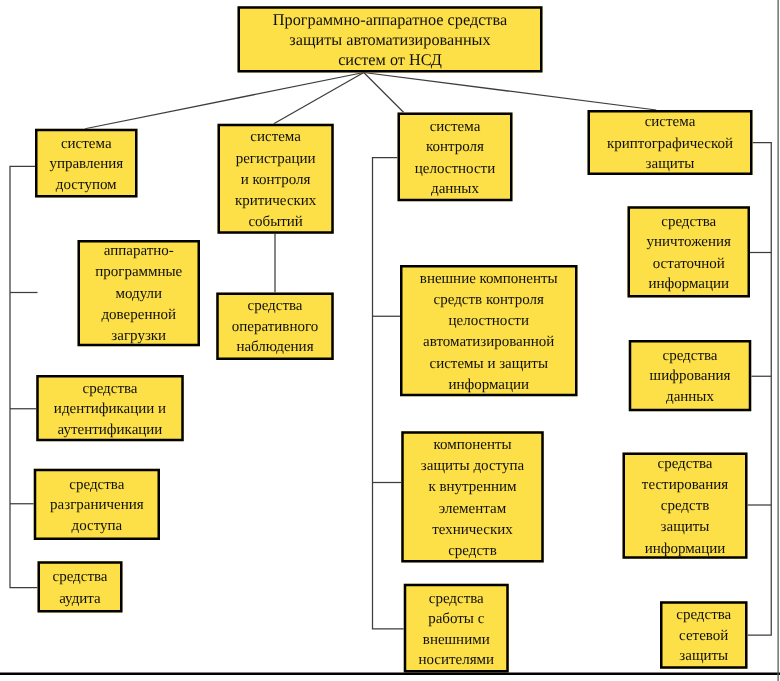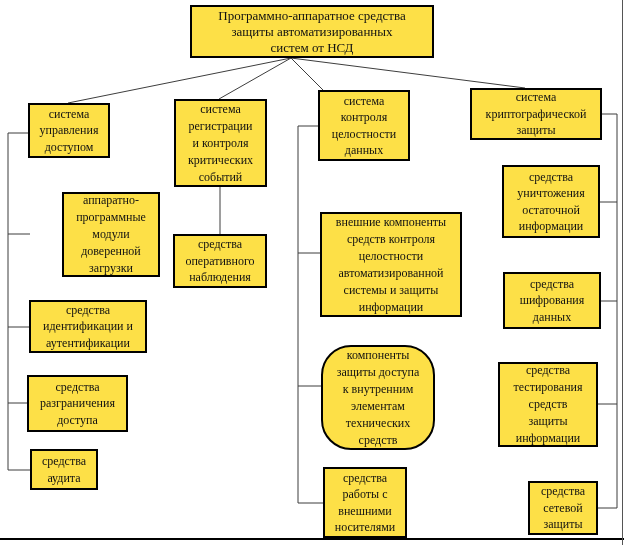--- a/index.html
+++ b/index.html
@@ -92,21 +92,21 @@
   <div class="box" style="left:318px;top:90px;width:92px;height:71px;">система
 контроля
 целостности
 данных</div>
   <div class="box tall6" style="left:320px;top:200px;width:142px;height:105px;">внешние компоненты
 средств контроля
 целостности
 автоматизированной
 системы и защиты
 информации</div>
-  <div class="box tall6" style="left:321px;top:333px;width:114px;height:105px;border-radius:30px;">компоненты
+  <div class="box tall6" style="left:321px;top:333px;width:114px;height:105px;">компоненты
 защиты доступа
 к внутренним
 элементам
 технических
 средств</div>
   <div class="box" style="left:323px;top:467px;width:84px;height:71px;">средства
 работы с
 внешними
 носителями</div>
 

